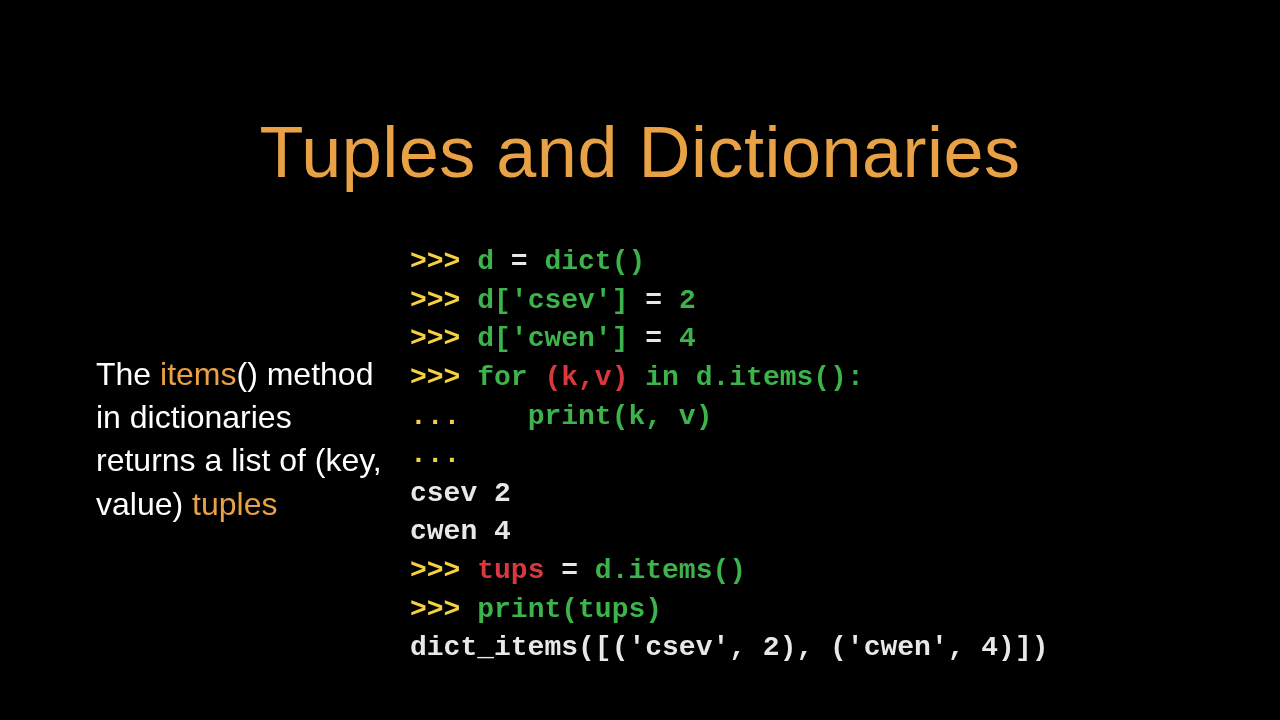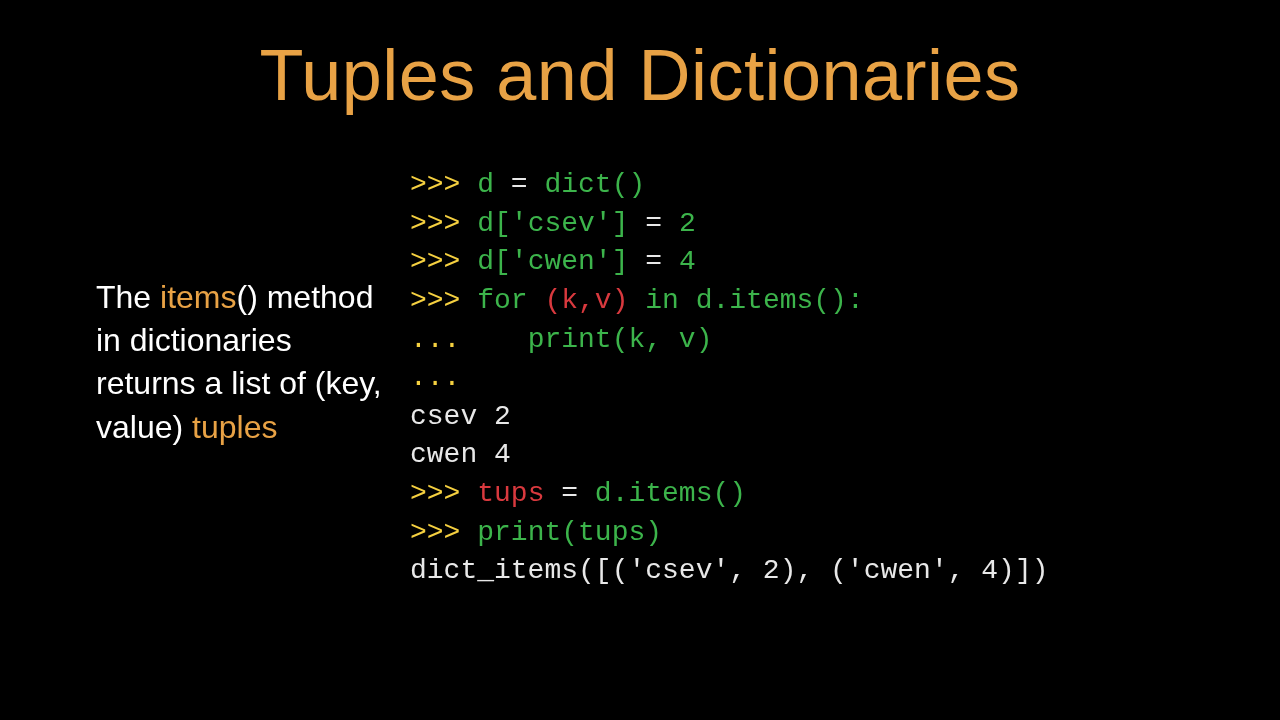--- a/index.html
+++ b/index.html
@@ -13,21 +13,21 @@
   .slide {
     width: 100%;
     height: 100%;
     position: relative;
   }
   .title {
     color: #e8a245;
     font-size: 72px;
     font-weight: 400;
     text-align: center;
-    padding-top: 34px;
+    padding-top: 111px;
     letter-spacing: 0.5px;
   }
   .content {
     display: flex;
     padding-top: 50px;
   }
   .left {
     width: 400px;
     padding-left: 96px;
     padding-top: 110px;
@@ -43,20 +43,21 @@
   }
   .right {
     flex: 1;
     padding-left: 10px;
   }
   .code {
     font-family: "Courier New", Courier, monospace;
     font-size: 28px;
     line-height: 1.38;
     white-space: pre;
+    font-weight: bold;
   }
   .p-yellow { color: #f5d040; }
   .p-green  { color: #3cb44b; }
   .p-white  { color: #e8e8e8; }
   .p-red    { color: #d9393e; }
 </style>
 </head>
 <body>
 
 <div class="slide">

